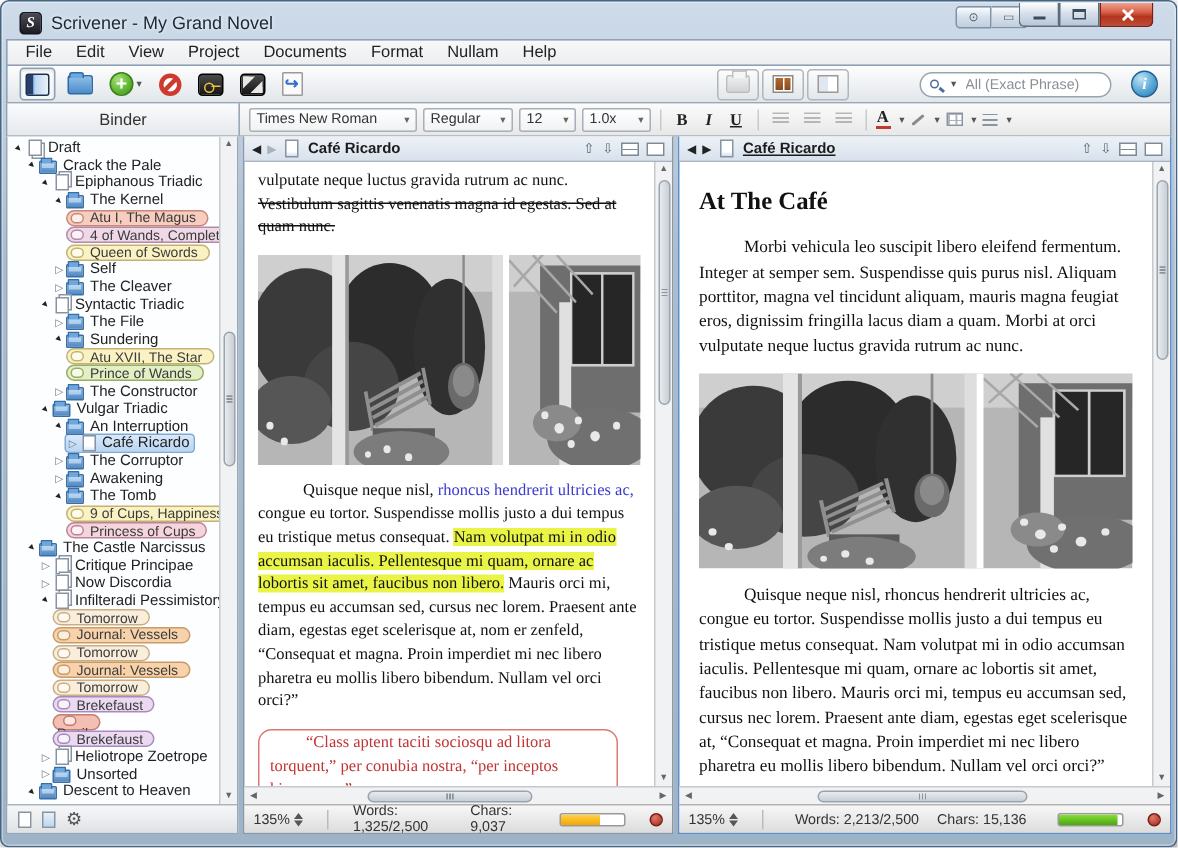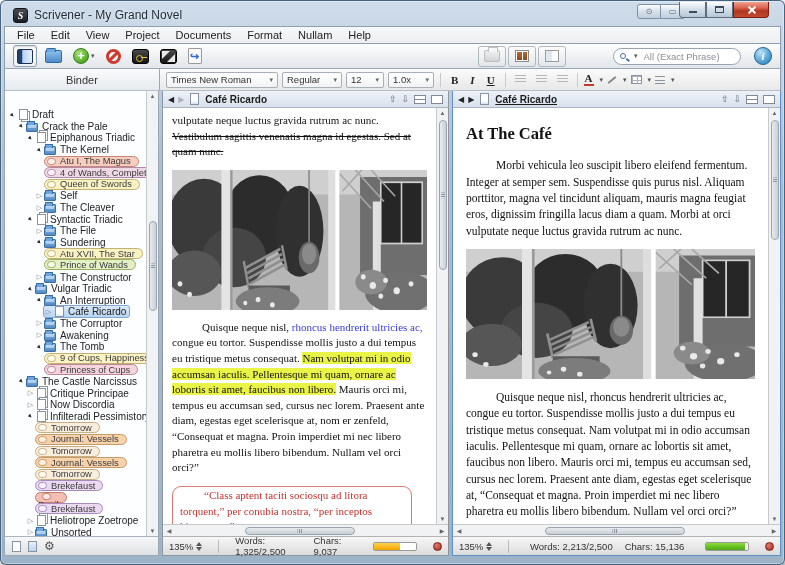--- a/index.html
+++ b/index.html
@@ -81,21 +81,21 @@
   .alico{width:11px;height:9px;background:repeating-linear-gradient(to bottom,#b0b0b0 0 1.2px,transparent 1.2px 3px);margin:0 3px;opacity:.9}
   .acolor{font:bold 11px/11px "Liberation Serif",serif;color:#222;border-bottom:2px solid #c0392b;padding:0 1px}
   .pencil{width:10px;height:2px;background:#8a8a8a;transform:rotate(-40deg);border-radius:1px}
   .tblico{width:11px;height:9px;border:1px solid #8a93a0;background-image:linear-gradient(#aab2bc 1px,transparent 1px),linear-gradient(90deg,#aab2bc 1px,transparent 1px);background-size:5px 4px;background-color:#fff}
   .listico{width:10px;height:8px;background:repeating-linear-gradient(to bottom,#8a93a0 0 1px,transparent 1px 3.5px)}
   
   .main{flex:1;display:flex;gap:3px;min-height:0}
   
   .binder{width:155px;background:#fdfeff;border:1px solid #9aa7b4;border-top:none;display:flex;flex-direction:column;min-height:0}
   .btreewrap{flex:1;display:flex;min-height:0;overflow:hidden}
-  .btree{flex:1;overflow:hidden;padding-top:18px;font-size:10px;color:#222}
+  .btree{flex:1;overflow:hidden;padding-top:2px;font-size:10px;color:#222}
   .brow{display:flex;align-items:center;height:11.6px;white-space:nowrap}
   .bsel{display:inline-flex;align-items:center;border:1px solid transparent;border-radius:3px;padding:0 3px 0 0}
   .bsel.on{background:linear-gradient(#d9e9fb,#b9d5f2);border-color:#7fa8d4}
   .arr{width:9px;flex:none;font-size:7px;color:#777;text-align:center}
   .arr.expanded{color:#222;display:inline-block;transform:rotate(45deg)}
   .ic{width:12px;height:11px;position:relative;margin:0 3px 0 0;flex:none}
   .ic-folder{background:linear-gradient(#8cbce8,#5189c4);border:1px solid #3a6ea5;border-radius:1px;height:9px;margin-top:2px}
   .ic-folder::before{content:"";position:absolute;left:0;top:-3px;width:6px;height:3px;background:#6ca7dd;border:1px solid #3a6ea5;border-bottom:none;border-radius:1px 1px 0 0}
   .ic-folder::after{content:"";position:absolute;left:1px;top:1px;right:1px;height:3px;background:rgba(255,255,255,.45)}
   .ic-draft,.ic-stack,.ic-doc{width:9px;height:11px;background:#fff;border:1px solid #8a93a0;margin-left:2px}

